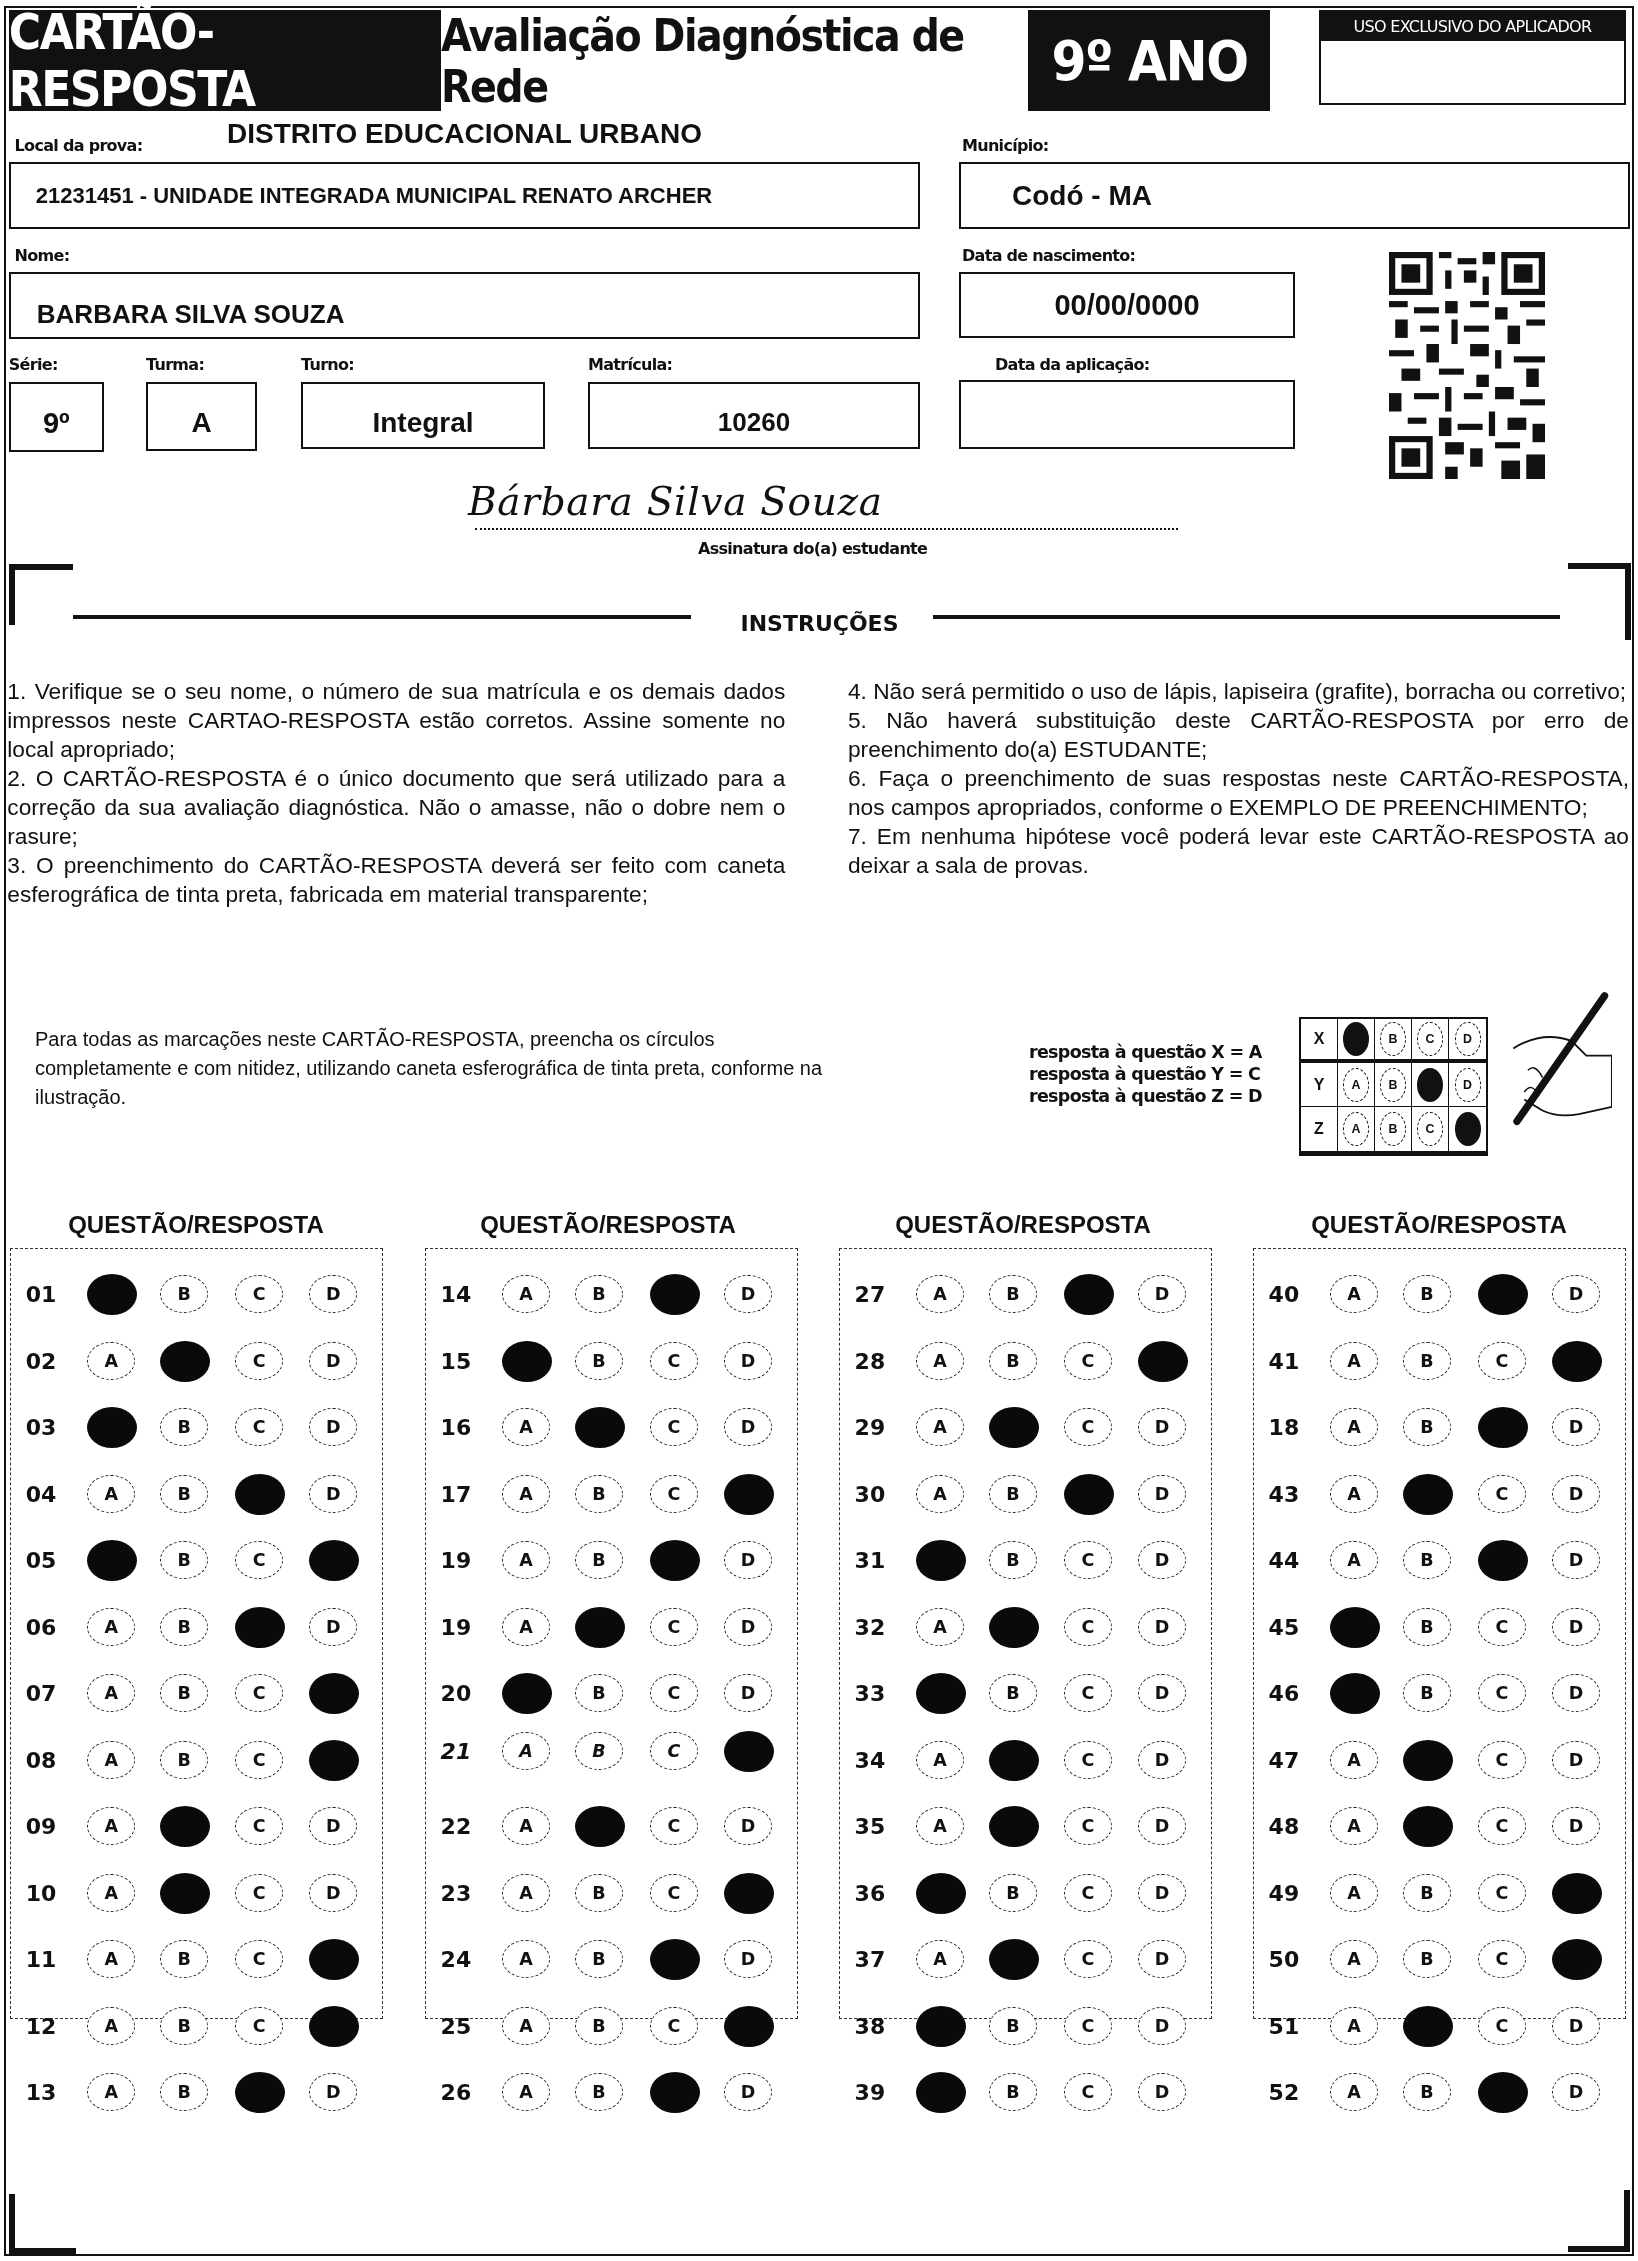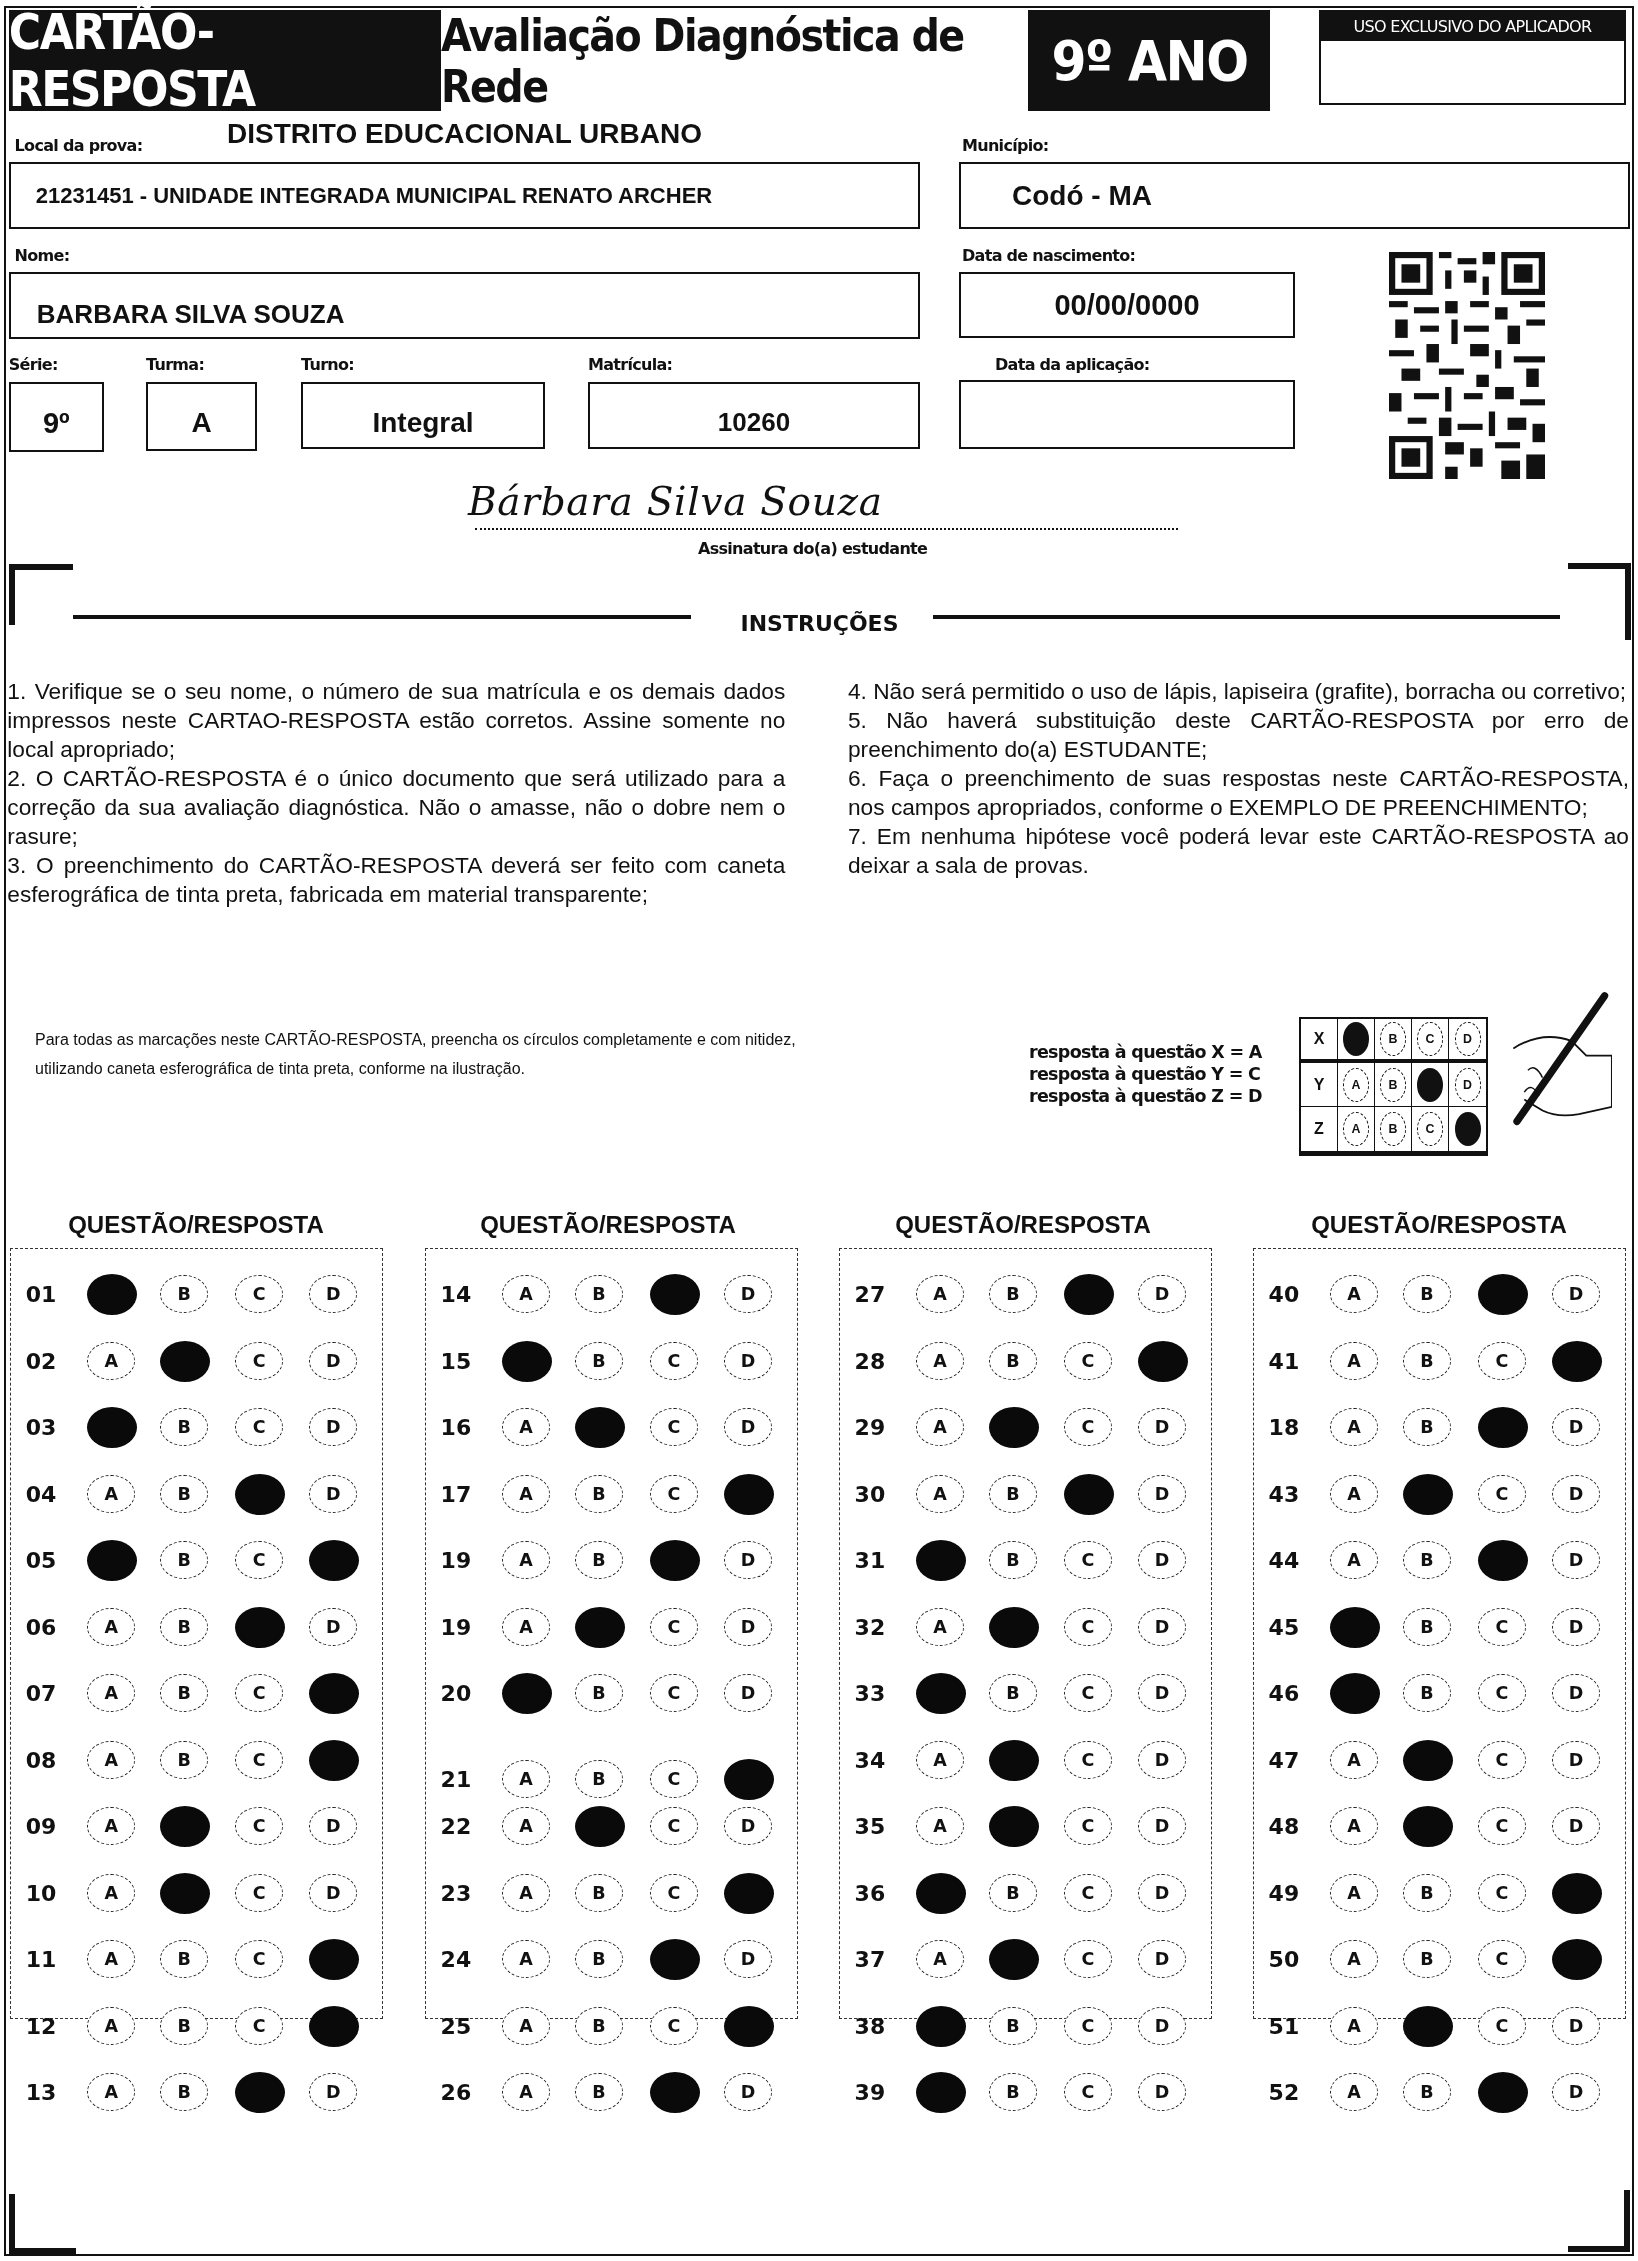--- a/index.html
+++ b/index.html
@@ -19,21 +19,21 @@
 
   .lbl { font-weight: bold; font-size: 16px; font-family: "DejaVu Sans", sans-serif; letter-spacing: -0.7px; }
   .field { border: 2.9px solid #111; display: flex; align-items: center; font-weight: bold; }
 
   .qr { position: absolute; left: 1389px; top: 252px; width: 156px; height: 227px; }
 
   .instr-title { font-weight: bold; font-size: 22px; font-family: "DejaVu Sans", sans-serif; }
   .hr-thick { height: 4.4px; background: #111; }
   .instr-col { font-size: 22.7px; line-height: 29px; text-align: justify; }
 
-  .example-text { font-size: 16px; line-height: 29px; }
+  .example-text { font-size: 20px; line-height: 29px; }
   .legend-line { font-size: 17.5px; line-height: 22px; font-weight: bold; font-family: "DejaVu Sans", sans-serif; letter-spacing: -0.7px; }
   .ex-grid { position: absolute; left: 1299px; top: 1017px; border: 2.9px solid #111; border-bottom-width: 5.8px; }
   .ex-row { display: flex; height: 44px; border-bottom: 0.7px solid #111; }
   .ex-row.thick { border-bottom: 4.4px solid #111; }
   .ex-row:last-child { border-bottom: none; }
   .ex-cell { width: 37px; border-right: 0.7px solid #111; display: flex; align-items: center; justify-content: center; font-weight: bold; font-size: 16px; }
   .ex-cell:last-child { border-right: none; }
   .ex-bub { width: 26px; height: 34px; border: 1.1px dashed #111; border-radius: 50%; display: flex; align-items: center; justify-content: center; font-size: 12.4px; font-weight: bold; }
   .ex-bub.filled { background: #111; border: none; }
 
@@ -393,21 +393,21 @@
         <span class="bub" style="left: 224px;">C</span>
         <span class="bub" style="left: 298px;">D</span>
       </div>
       <div class="ans-row" style="top: 422px;">
         <span class="qnum">20</span>
         <span class="bub filled" style="left: 76px;"></span>
         <span class="bub" style="left: 149px;">B</span>
         <span class="bub" style="left: 224px;">C</span>
         <span class="bub" style="left: 298px;">D</span>
       </div>
-      <div class="ans-row" style="top: 508px;">
+      <div class="ans-row" style="top: 480px; font-style: italic;">
         <span class="qnum">21</span>
         <span class="bub" style="left: 76px;">A</span>
         <span class="bub" style="left: 149px;">B</span>
         <span class="bub" style="left: 224px;">C</span>
         <span class="bub filled" style="left: 298px;"></span>
       </div>
       <div class="ans-row" style="top: 555px;">
         <span class="qnum">22</span>
         <span class="bub" style="left: 76px;">A</span>
         <span class="bub filled" style="left: 149px;"></span>

